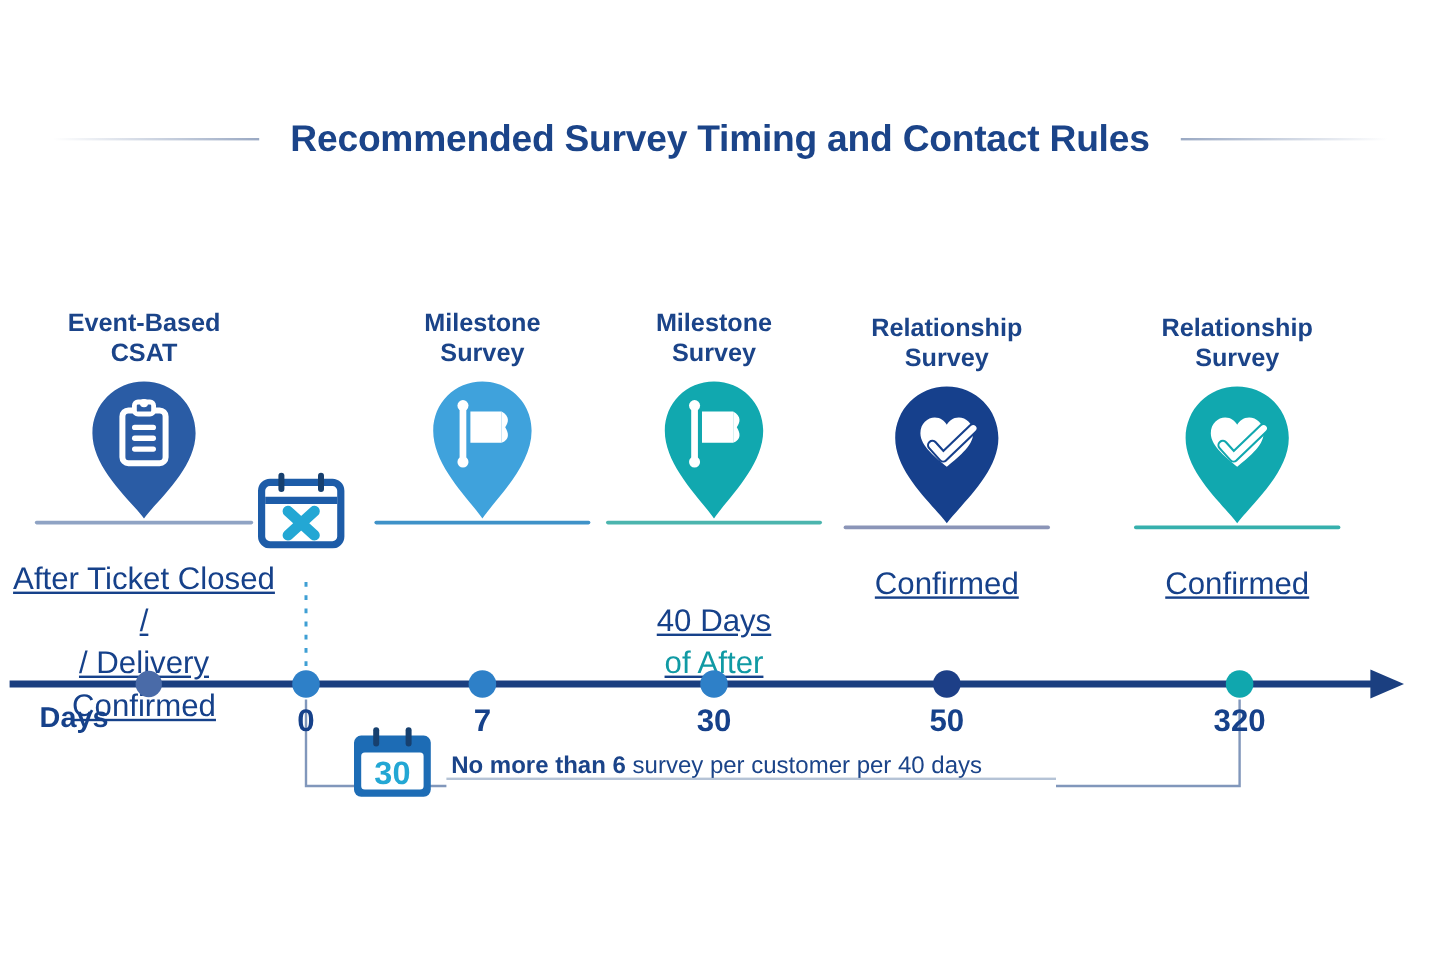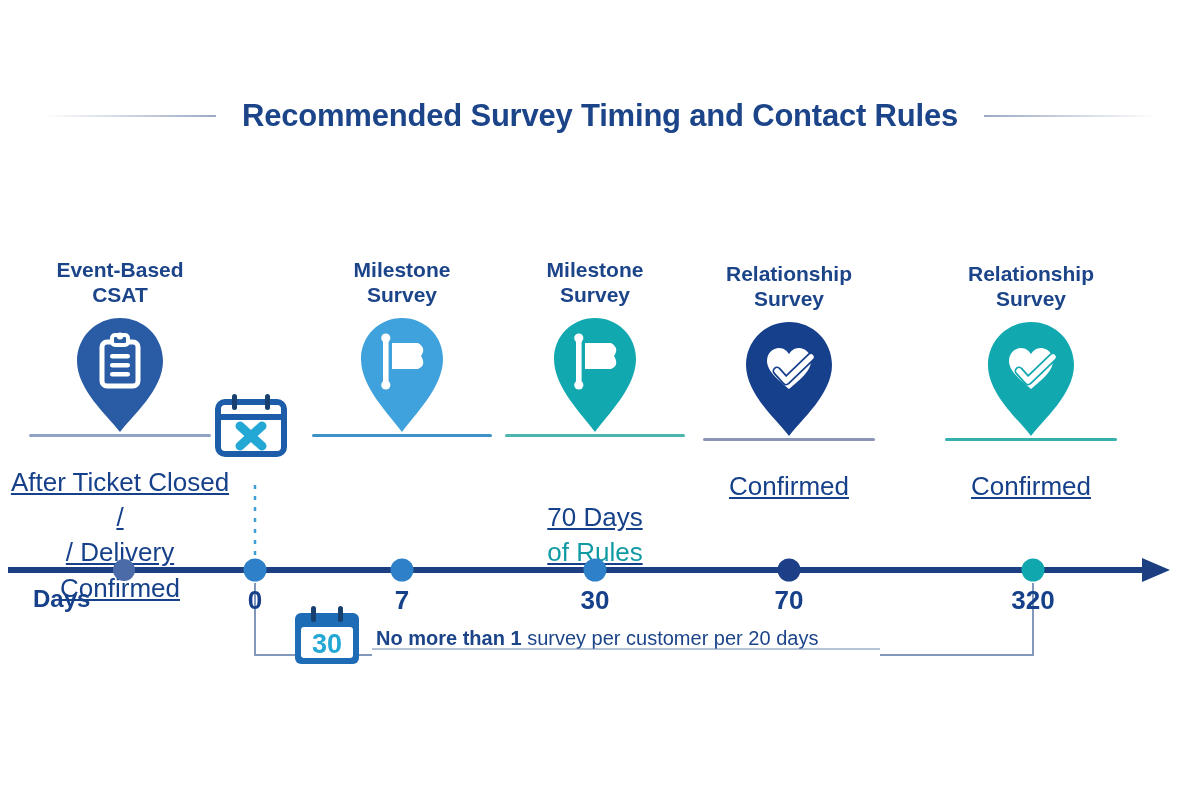--- a/index.html
+++ b/index.html
@@ -195,22 +195,22 @@
         <path d="M46 2 C23 2 5 20 5 43 C5 72 34 99 46 116 C58 99 87 72 87 43 C87 20 69 2 46 2 Z" fill="#11a8af"></path>
         <rect x="27" y="22" width="5.6" height="48" rx="2.8" fill="#ffffff"></rect>
         <circle cx="29.8" cy="22" r="4.6" fill="#ffffff"></circle>
         <circle cx="29.8" cy="69" r="4.6" fill="#ffffff"></circle>
         <path d="M36 27 H62 V53 H36 Z" fill="#ffffff"></path>
         <path d="M62 27 C69 31 68 36 65 40 C68 45 69 50 62 53 Z" fill="#ffffff"></path>
       </svg>
     </div>
     <div class="underline" style="width:180px; background:#4cb5ae;"></div>
     <div class="tl-desc">
-      <span>70 Days
-</span><span class="accent">of Rules</span>
+      <span>40 Days
+</span><span class="accent">of After</span>
     </div>
   </div>
 
   <div class="tl-item" style="left:692px; top:262px; width:194px;">
     <div class="tl-heading">Relationship
 Survey</div>
     <div class="pin-wrap">
       <svg width="96" height="118" viewBox="0 0 96 118">
         <path d="M48 2 C24 2 5 21 5 45 C5 74 36 100 48 116 C60 100 91 74 91 45 C91 21 72 2 48 2 Z" fill="#16408c"></path>
         <path d="M48 69 C40 62 26 52 26 41 C26 33 32 28 38 28 C43 28 46 31 48 34 C50 31 53 28 58 28 C64 28 70 33 70 41 C70 52 56 62 48 69 Z" fill="#ffffff"></path>
@@ -265,31 +265,31 @@
     <circle cx="1033" cy="543" r="11.5" fill="#10a7ae"></circle>
 
     <path d="M255 556 V628 H372" stroke="#8197bb" stroke-width="2" fill="none"></path>
     <path d="M1033 556 V628 H880" stroke="#8197bb" stroke-width="2" fill="none"></path>
   </svg>
 
   <div class="days-label">Days</div>
   <div class="tick-label" style="left:255px;">0</div>
   <div class="tick-label" style="left:402px;">7</div>
   <div class="tick-label" style="left:595px;">30</div>
-  <div class="tick-label" style="left:789px;">70</div>
+  <div class="tick-label" style="left:789px;">50</div>
   <div class="tick-label" style="left:1033px;">320</div>
 </div>
 
 <div class="callout">
   <div>
     <svg width="70" height="62" viewBox="0 0 70 62">
       <rect x="3" y="8" width="64" height="51" rx="6" fill="#1d6cb5"></rect>
       <rect x="9" y="22" width="52" height="31" rx="3" fill="#ffffff"></rect>
       <rect x="19" y="1" width="5" height="16" rx="2.5" fill="#17406f"></rect>
       <rect x="46" y="1" width="5" height="16" rx="2.5" fill="#17406f"></rect>
       <text x="35" y="48" font-family="Liberation Sans, sans-serif" font-size="27" font-weight="bold" fill="#23a7d4" text-anchor="middle">30</text>
     </svg>
   </div>
   <div class="callout-text">
-    <b>No more than 1</b><span> survey per customer per 20 days</span>
+    <b>No more than 6</b><span> survey per customer per 40 days</span>
   </div>
 </div>
 <div class="callout-underline"></div>
 
 </body></html>

